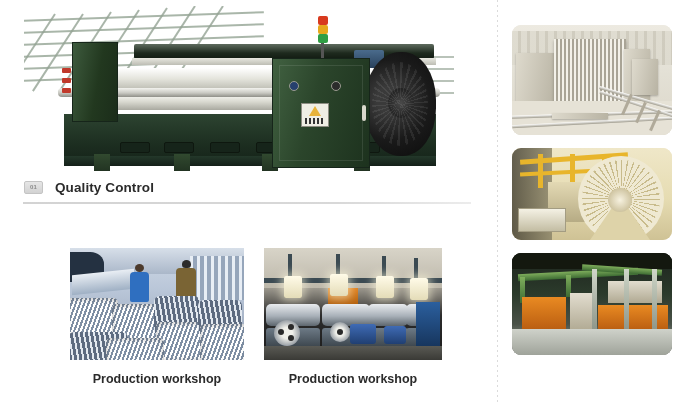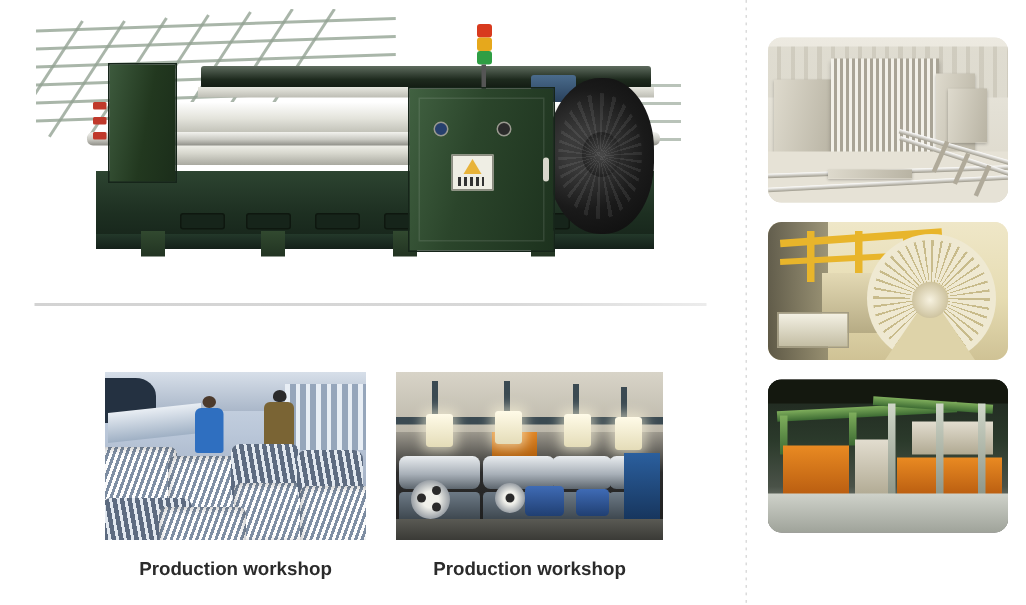--- a/index.html
+++ b/index.html
@@ -427,20 +427,24 @@
           <div class="m-cab-door"></div>
           <div class="m-cab-sw" style="left:16px; top:22px"></div>
           <div class="m-cab-sw2" style="left:58px; top:22px"></div>
           <div class="m-cab-label"></div>
           <div class="m-cab-knob"></div>
         </div>
 
       </div>
     </div>
 
+    <div class="sec-head">
+      <span class="badge">01</span>
+      <span class="sec-title">Quality Control</span>
+    </div>
     <div class="h-divider"></div>
 
     <div class="shot shot-a">
       <div class="pa-bg"></div>
       <div class="pa-ceiling"></div>
       <div class="pa-dark"></div>
       <div class="pa-table"></div>
       <div class="pa-rack"></div>
       <div class="pa-w1">
         <div class="head"></div>

